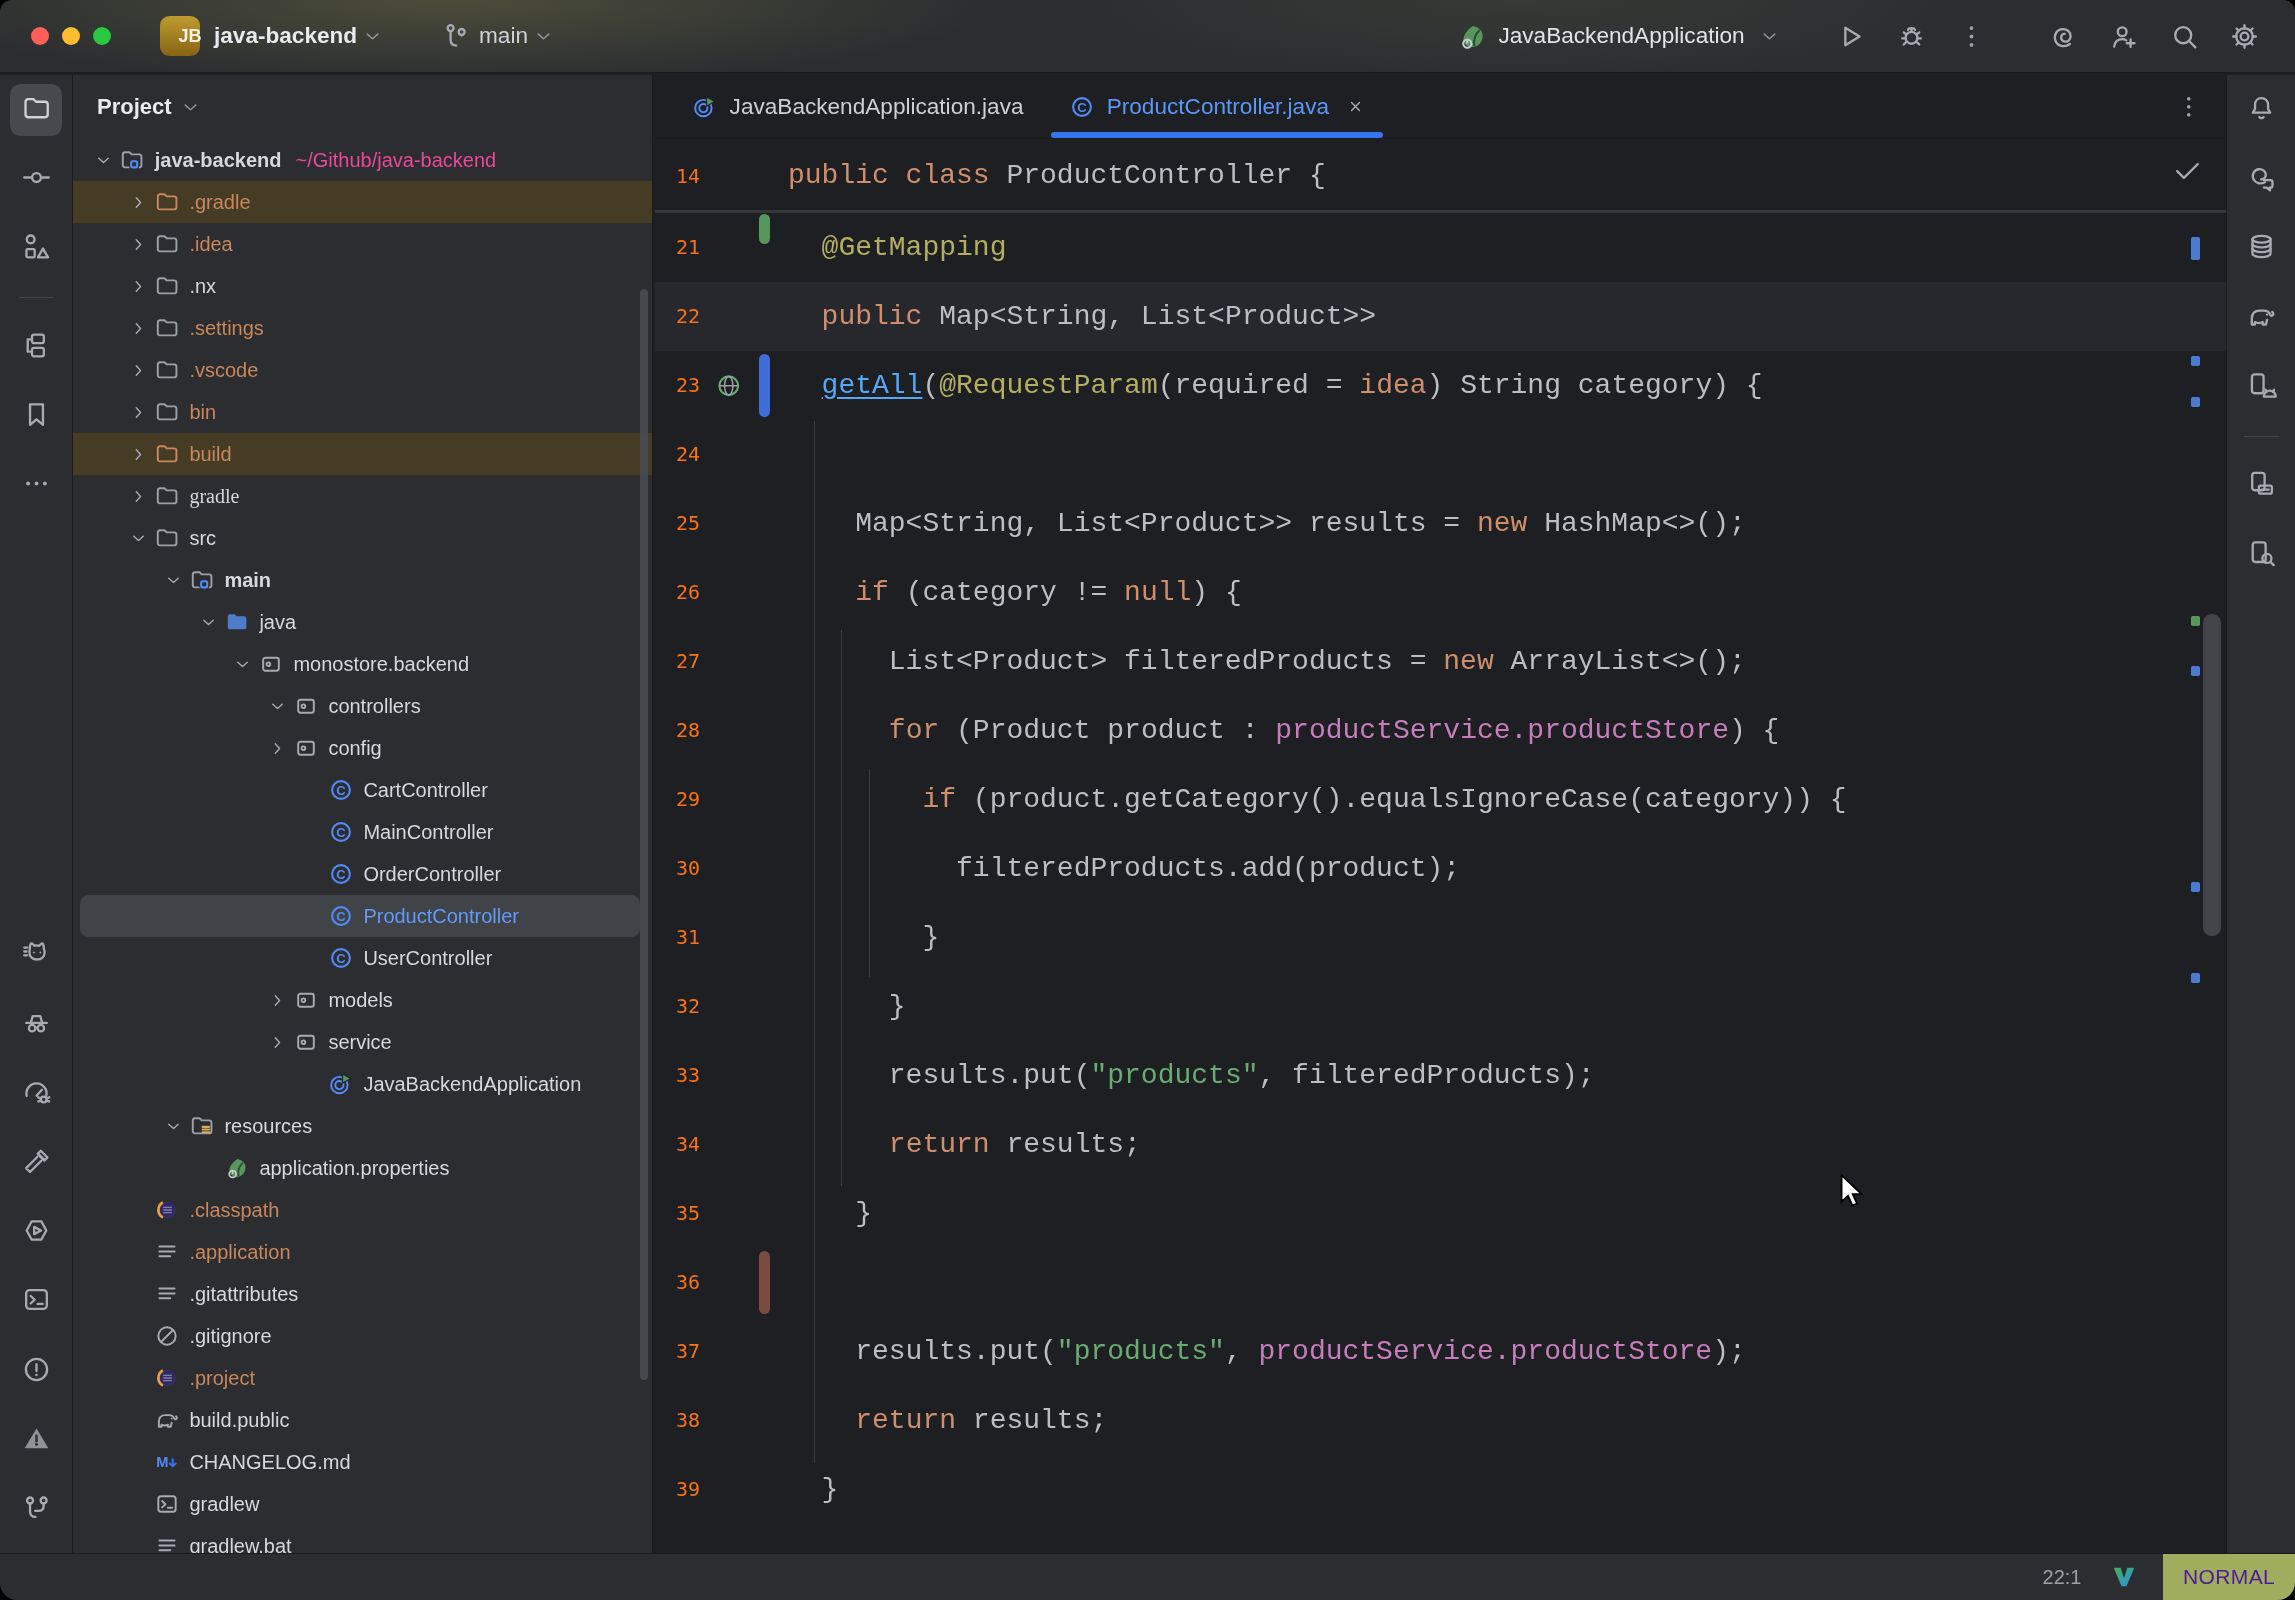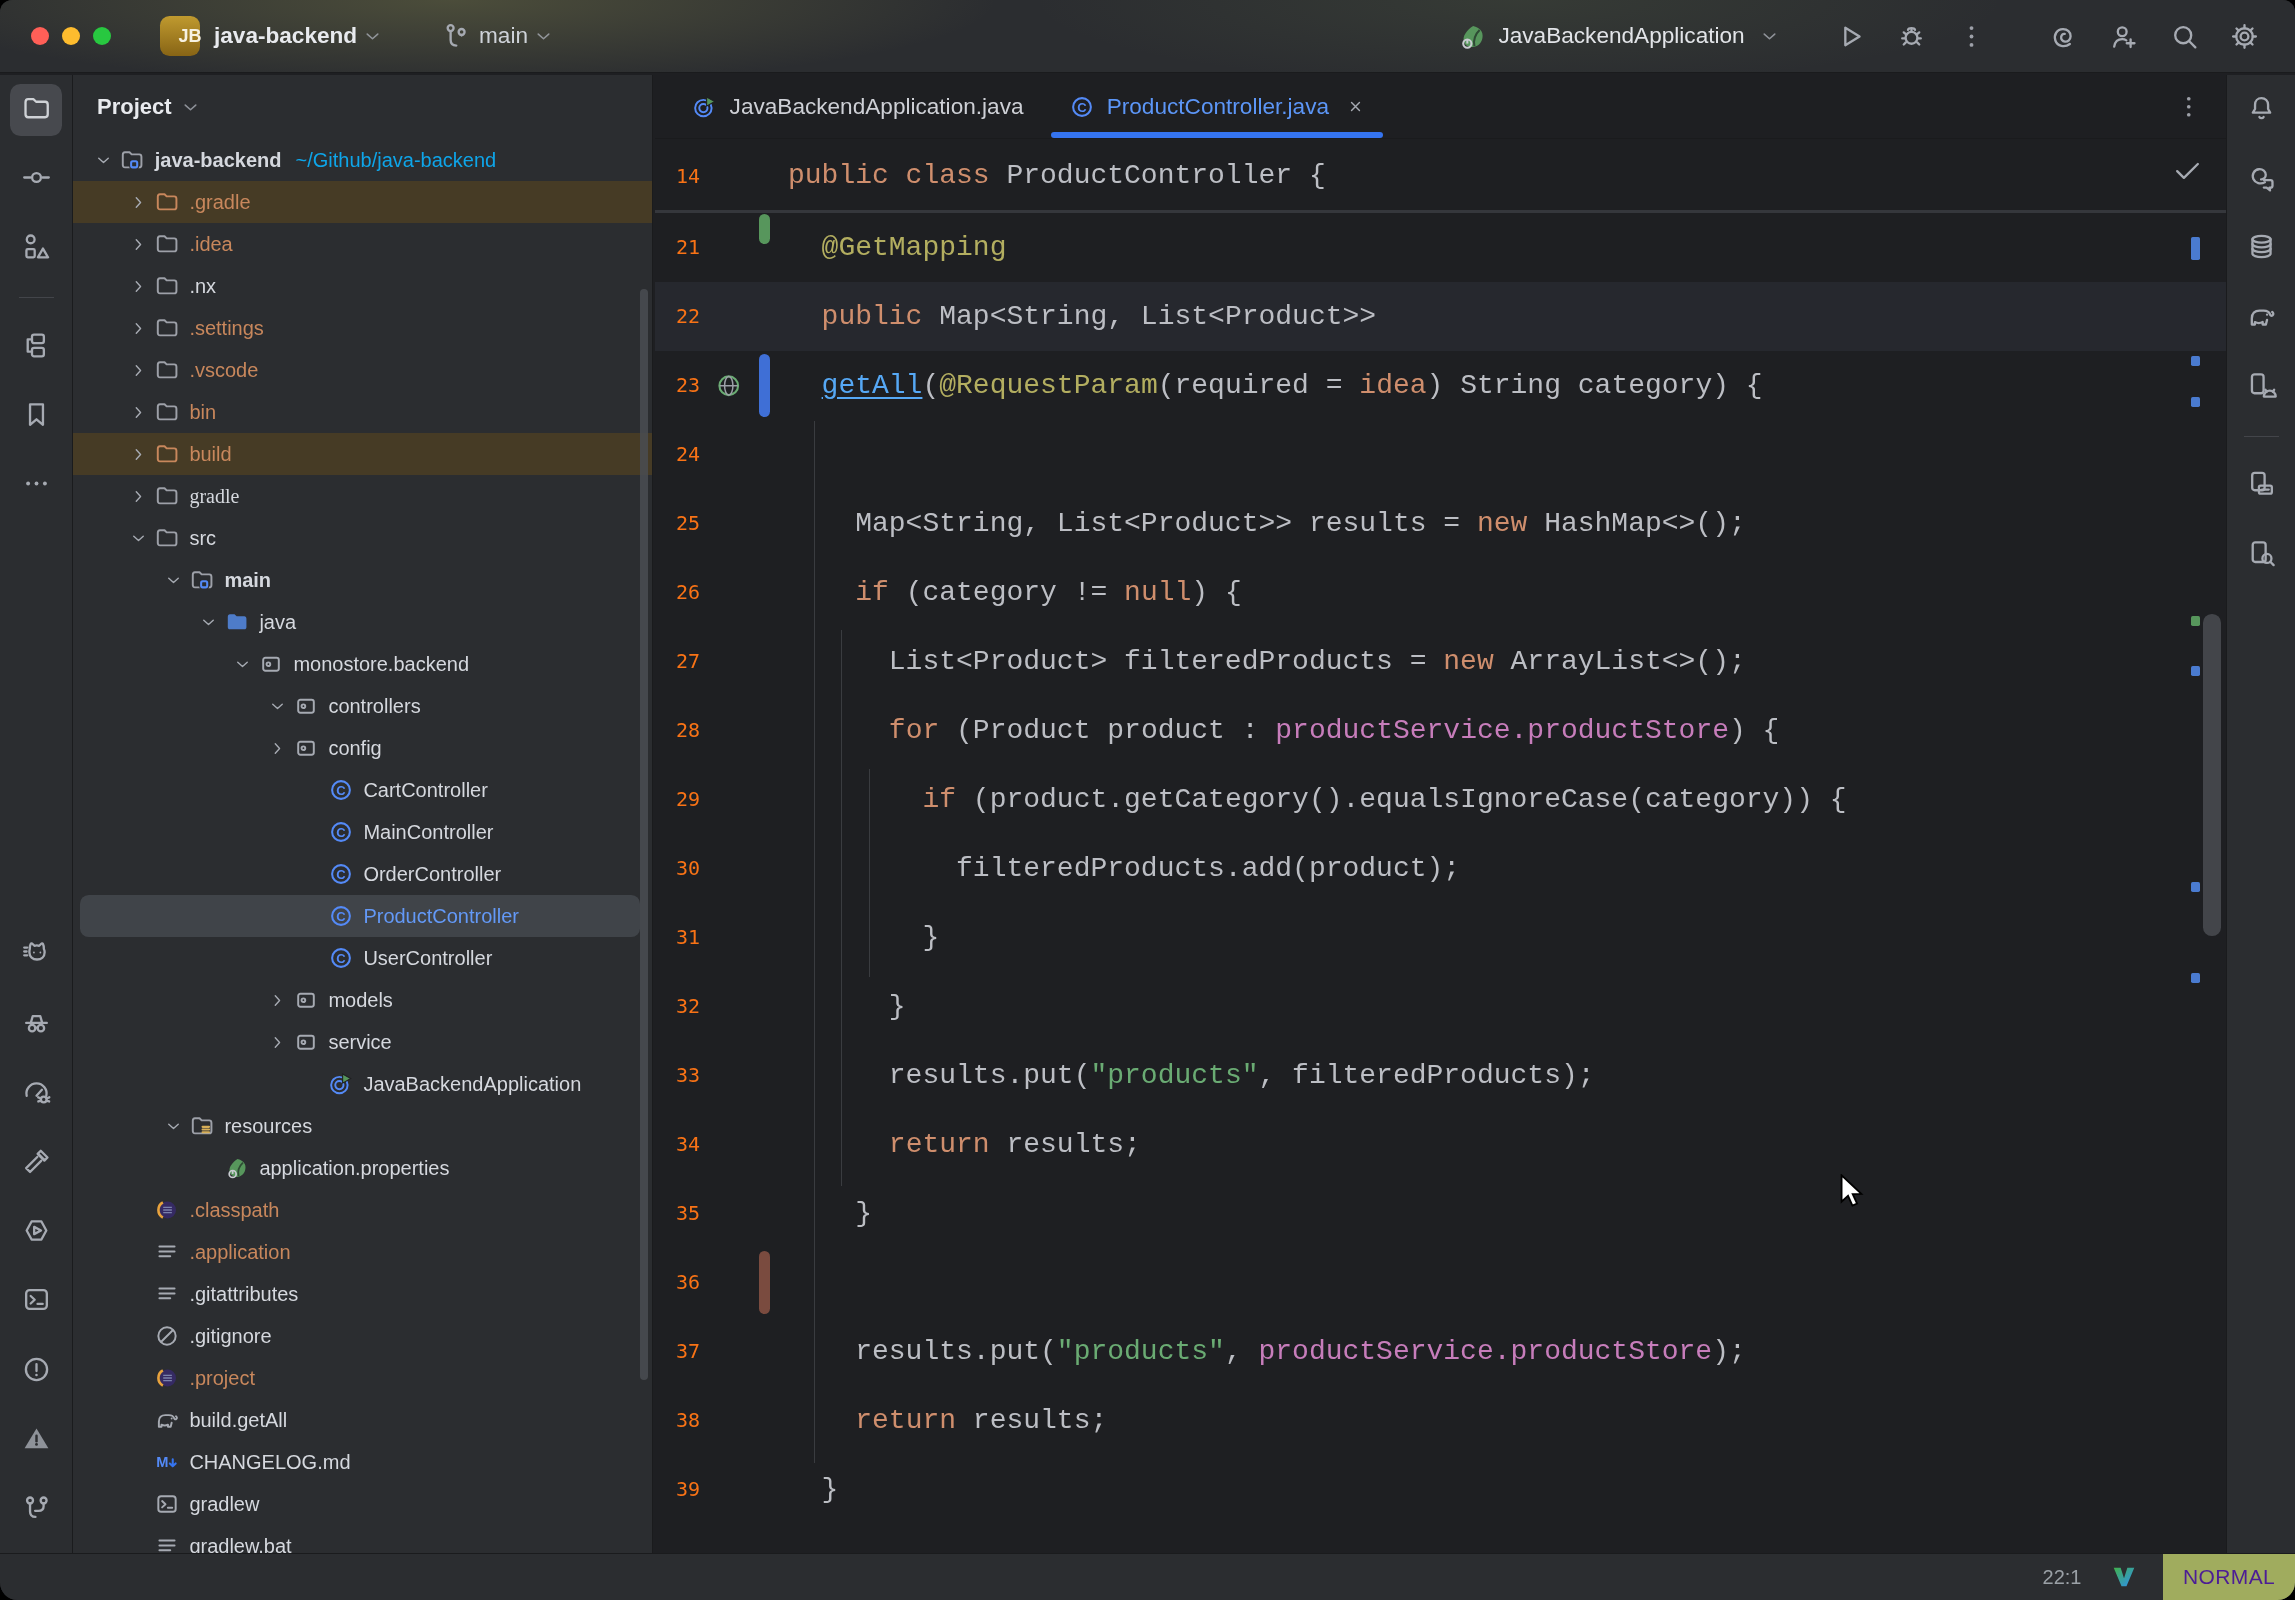--- a/index.html
+++ b/index.html
@@ -46,21 +46,21 @@
   .trow{height:42px;display:flex;align-items:center;font-size:20px;color:#D5D8DE;white-space:nowrap;position:relative;}
   .trow .chevbox{width:26px;height:26px;flex:none;display:flex;align-items:center;justify-content:center;}
   .trow .chevbox svg{width:19px;height:19px}
   .trow .ticon{width:28px;height:28px;flex:none;margin:0 8.7px 0 1.7px;display:flex;align-items:center;justify-content:center;}
   .trow .ticon svg{width:26px;height:26px}
   .trow.hl-brown{background:#463B25;}
   .trow.sel{background:#404449;border-radius:8.7px;margin:0 12px 0 7px;}
   .trow.sel .tlabel{color:#6399F7;}
   .tlabel.orange{color:#C8875C}
   .tlabel.bold{font-weight:700}
-  .tpath{color:#0ea5e9;margin-left:14px;}
+  .tpath{color:#ec4899;margin-left:14px;}
   .pp-scroll{position:absolute;right:4.3px;top:214px;width:7.8px;height:1091px;background:#4A4D52;border-radius:4.3px;opacity:.85}
 
   
   .editor{position:absolute;left:655px;top:75px;right:69px;bottom:47px;background:#1E1F22;overflow:hidden;}
   .tabbar{height:64px;border-bottom:1.7px solid #1A1B1D;display:flex;align-items:stretch;padding-left:14px;position:relative;}
   .tab{display:flex;align-items:center;gap:12px;padding:0 22.6px;position:relative;font-size:22.6px;color:#CED0D6;}
   .tab .ticon{width:26px;height:26px;display:flex}
   .tab .ticon svg{width:26px;height:26px}
   .tab.active{color:#5C96F7;}
   .tab.active .underline{position:absolute;left:5.2px;right:5.2px;bottom:0;height:6px;border-radius:3.5px;background:#3574F0;}
@@ -678,21 +678,21 @@
           <span class="tlabel orange">.project</span>
         </div>
         <div class="trow" style="padding-left: 52px;">
           <span class="chevbox"></span>
           <span class="ticon">
             <svg viewBox="0 0 24 24" fill="none" stroke="#A6AAB2" stroke-width="1.8" stroke-linecap="round" stroke-linejoin="round">
               <path d="M4.5 18.2v-4.7c0-4 2.3-6 6-6h3.2c2.8 0 4.4 1.3 4.9 2.9.3 1 1.2 1.3 2 .7.9-.7.6-2-.3-2.6M4.5 18.2h2.4v-1.9c1.9 1 4.1 1 6 0v1.9h2.5l.9-3.6"></path>
               <circle cx="16.3" cy="10.6" r=".9" fill="#A6AAB2" stroke="none"></circle>
             </svg>
           </span>
-          <span class="tlabel">build.getAll</span>
+          <span class="tlabel">build.public</span>
         </div>
         <div class="trow" style="padding-left: 52px;">
           <span class="chevbox"></span>
           <span class="ticon">
             <svg viewBox="0 0 24 24" style="font-size:23px">
               <text x="2" y="16.5" font-size="13.5" font-weight="800" font-family="Liberation Sans,sans-serif" fill="#548AF7">M</text>
               <path d="M17.3 9.5v6.5M17.3 16l-2.7-2.7M17.3 16l2.7-2.7" stroke="#3574F0" stroke-width="1.9" fill="none" stroke-linecap="round"></path>
             </svg>
           </span>
           <span class="tlabel">CHANGELOG.md</span>

